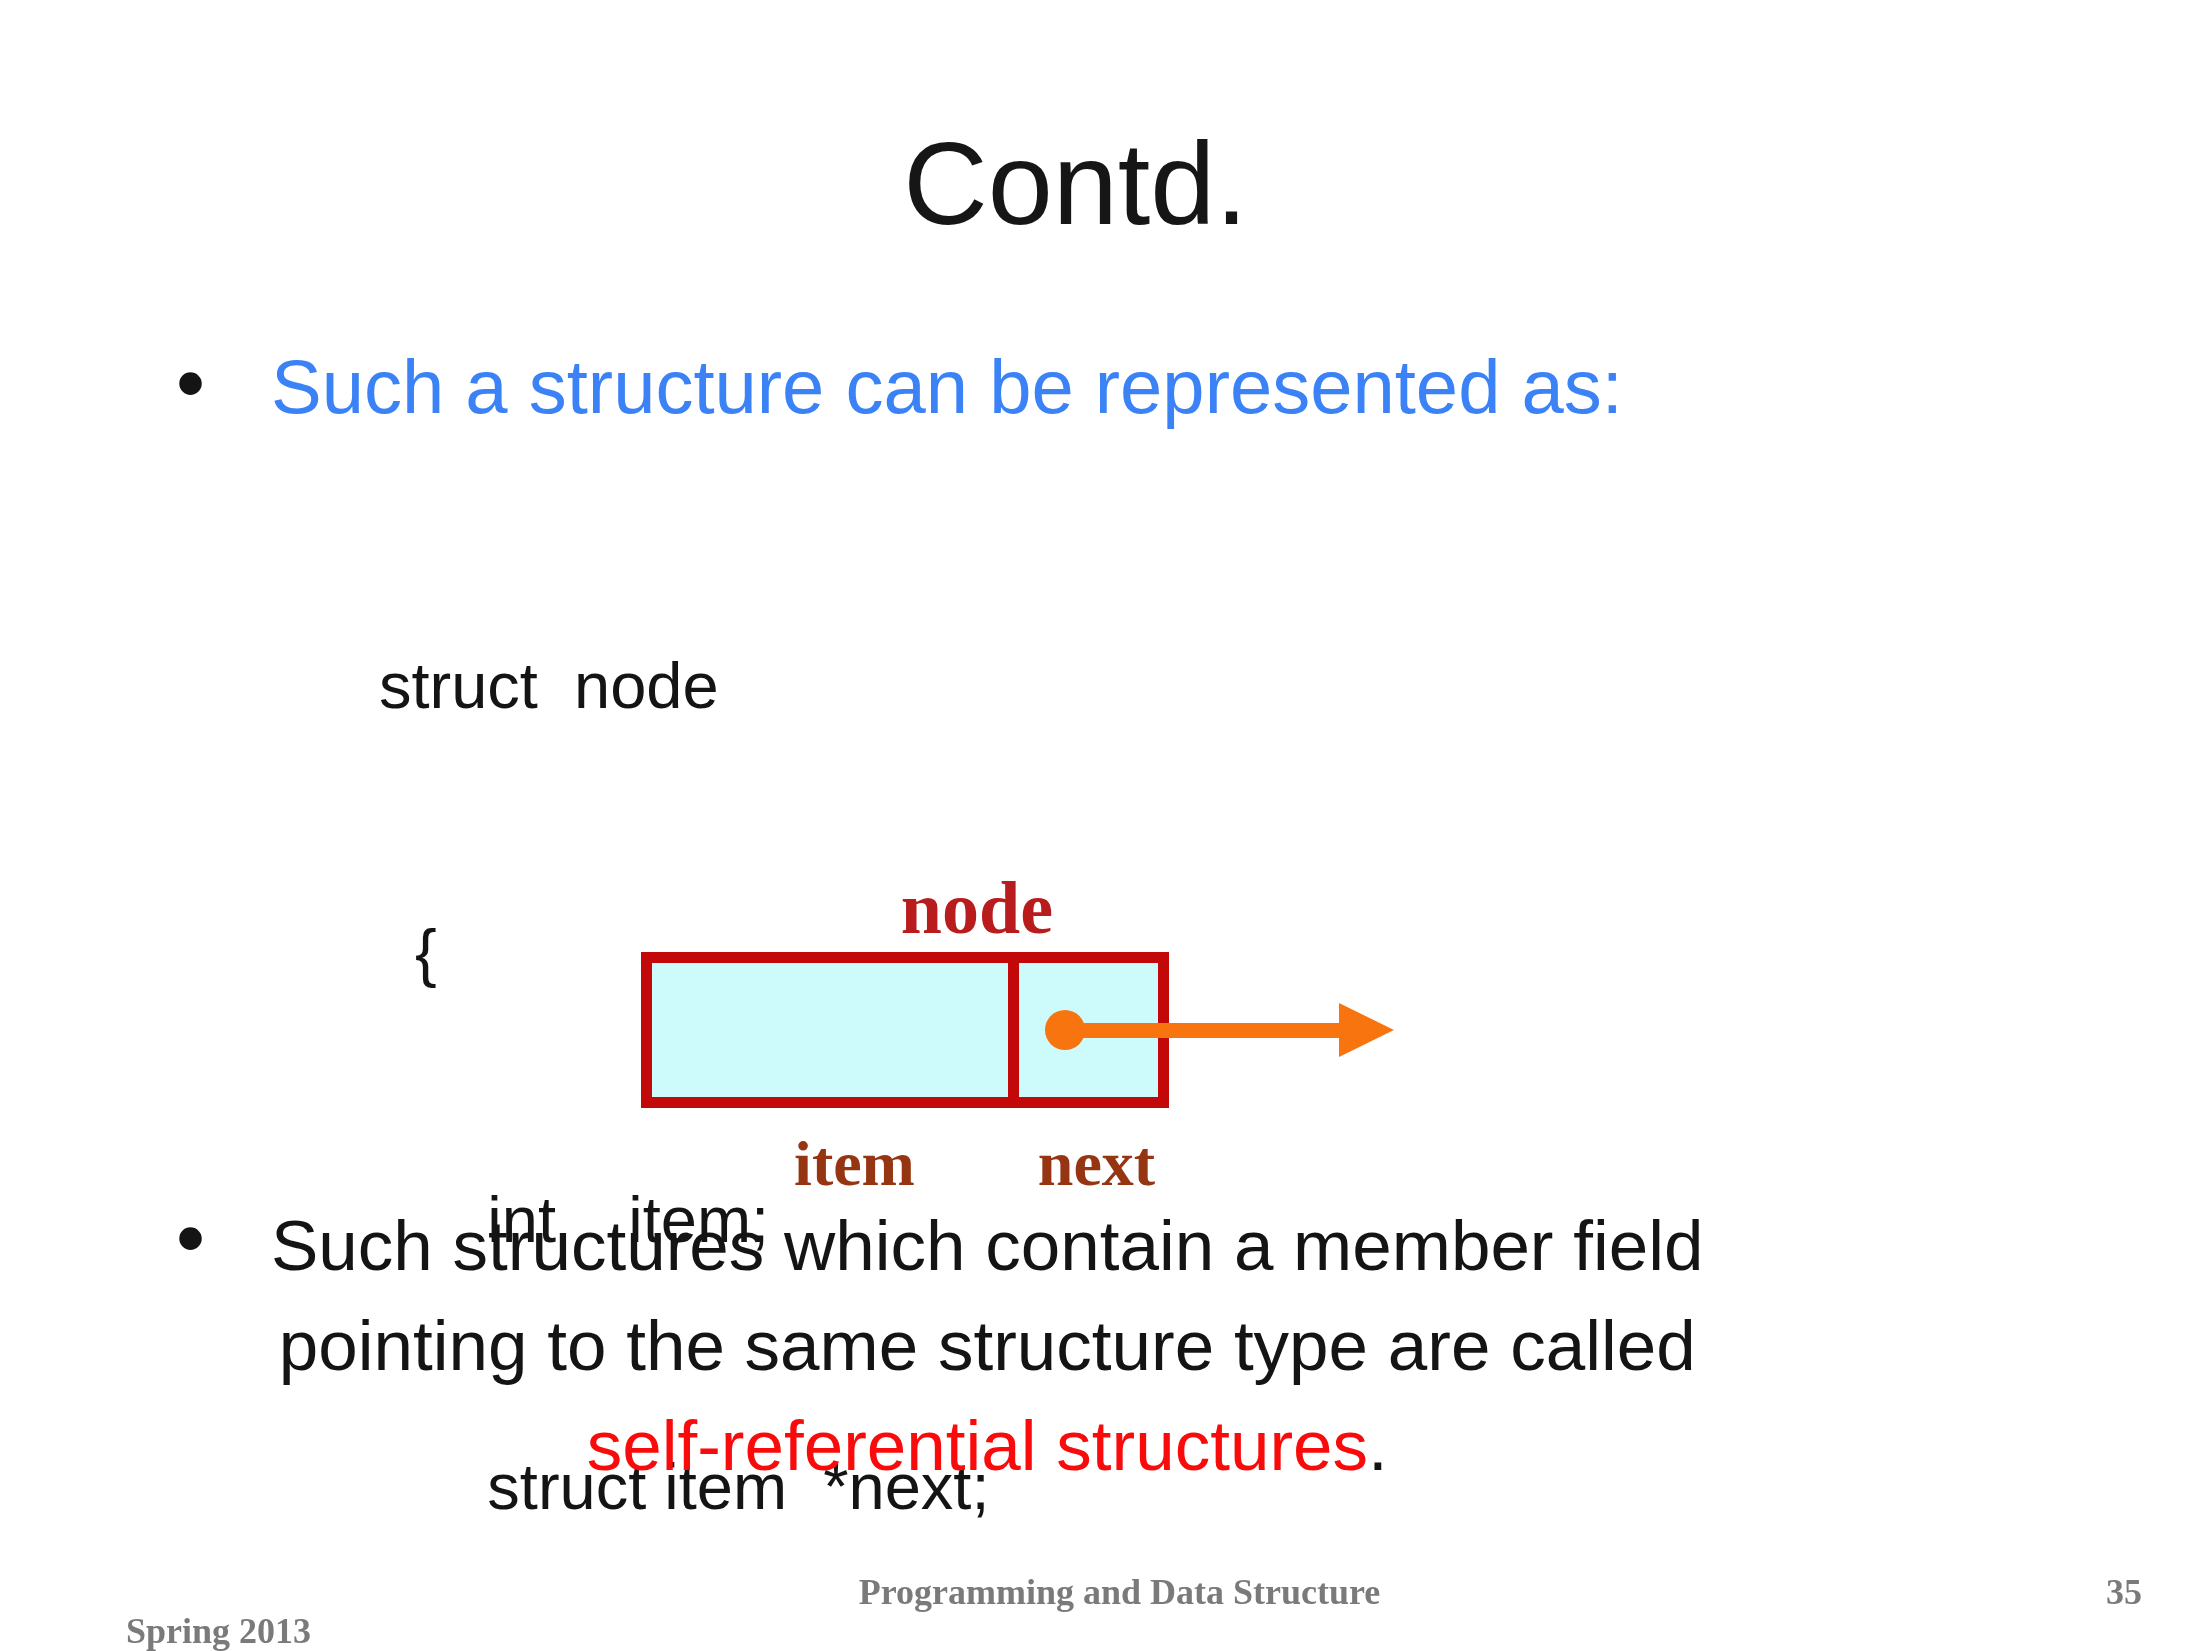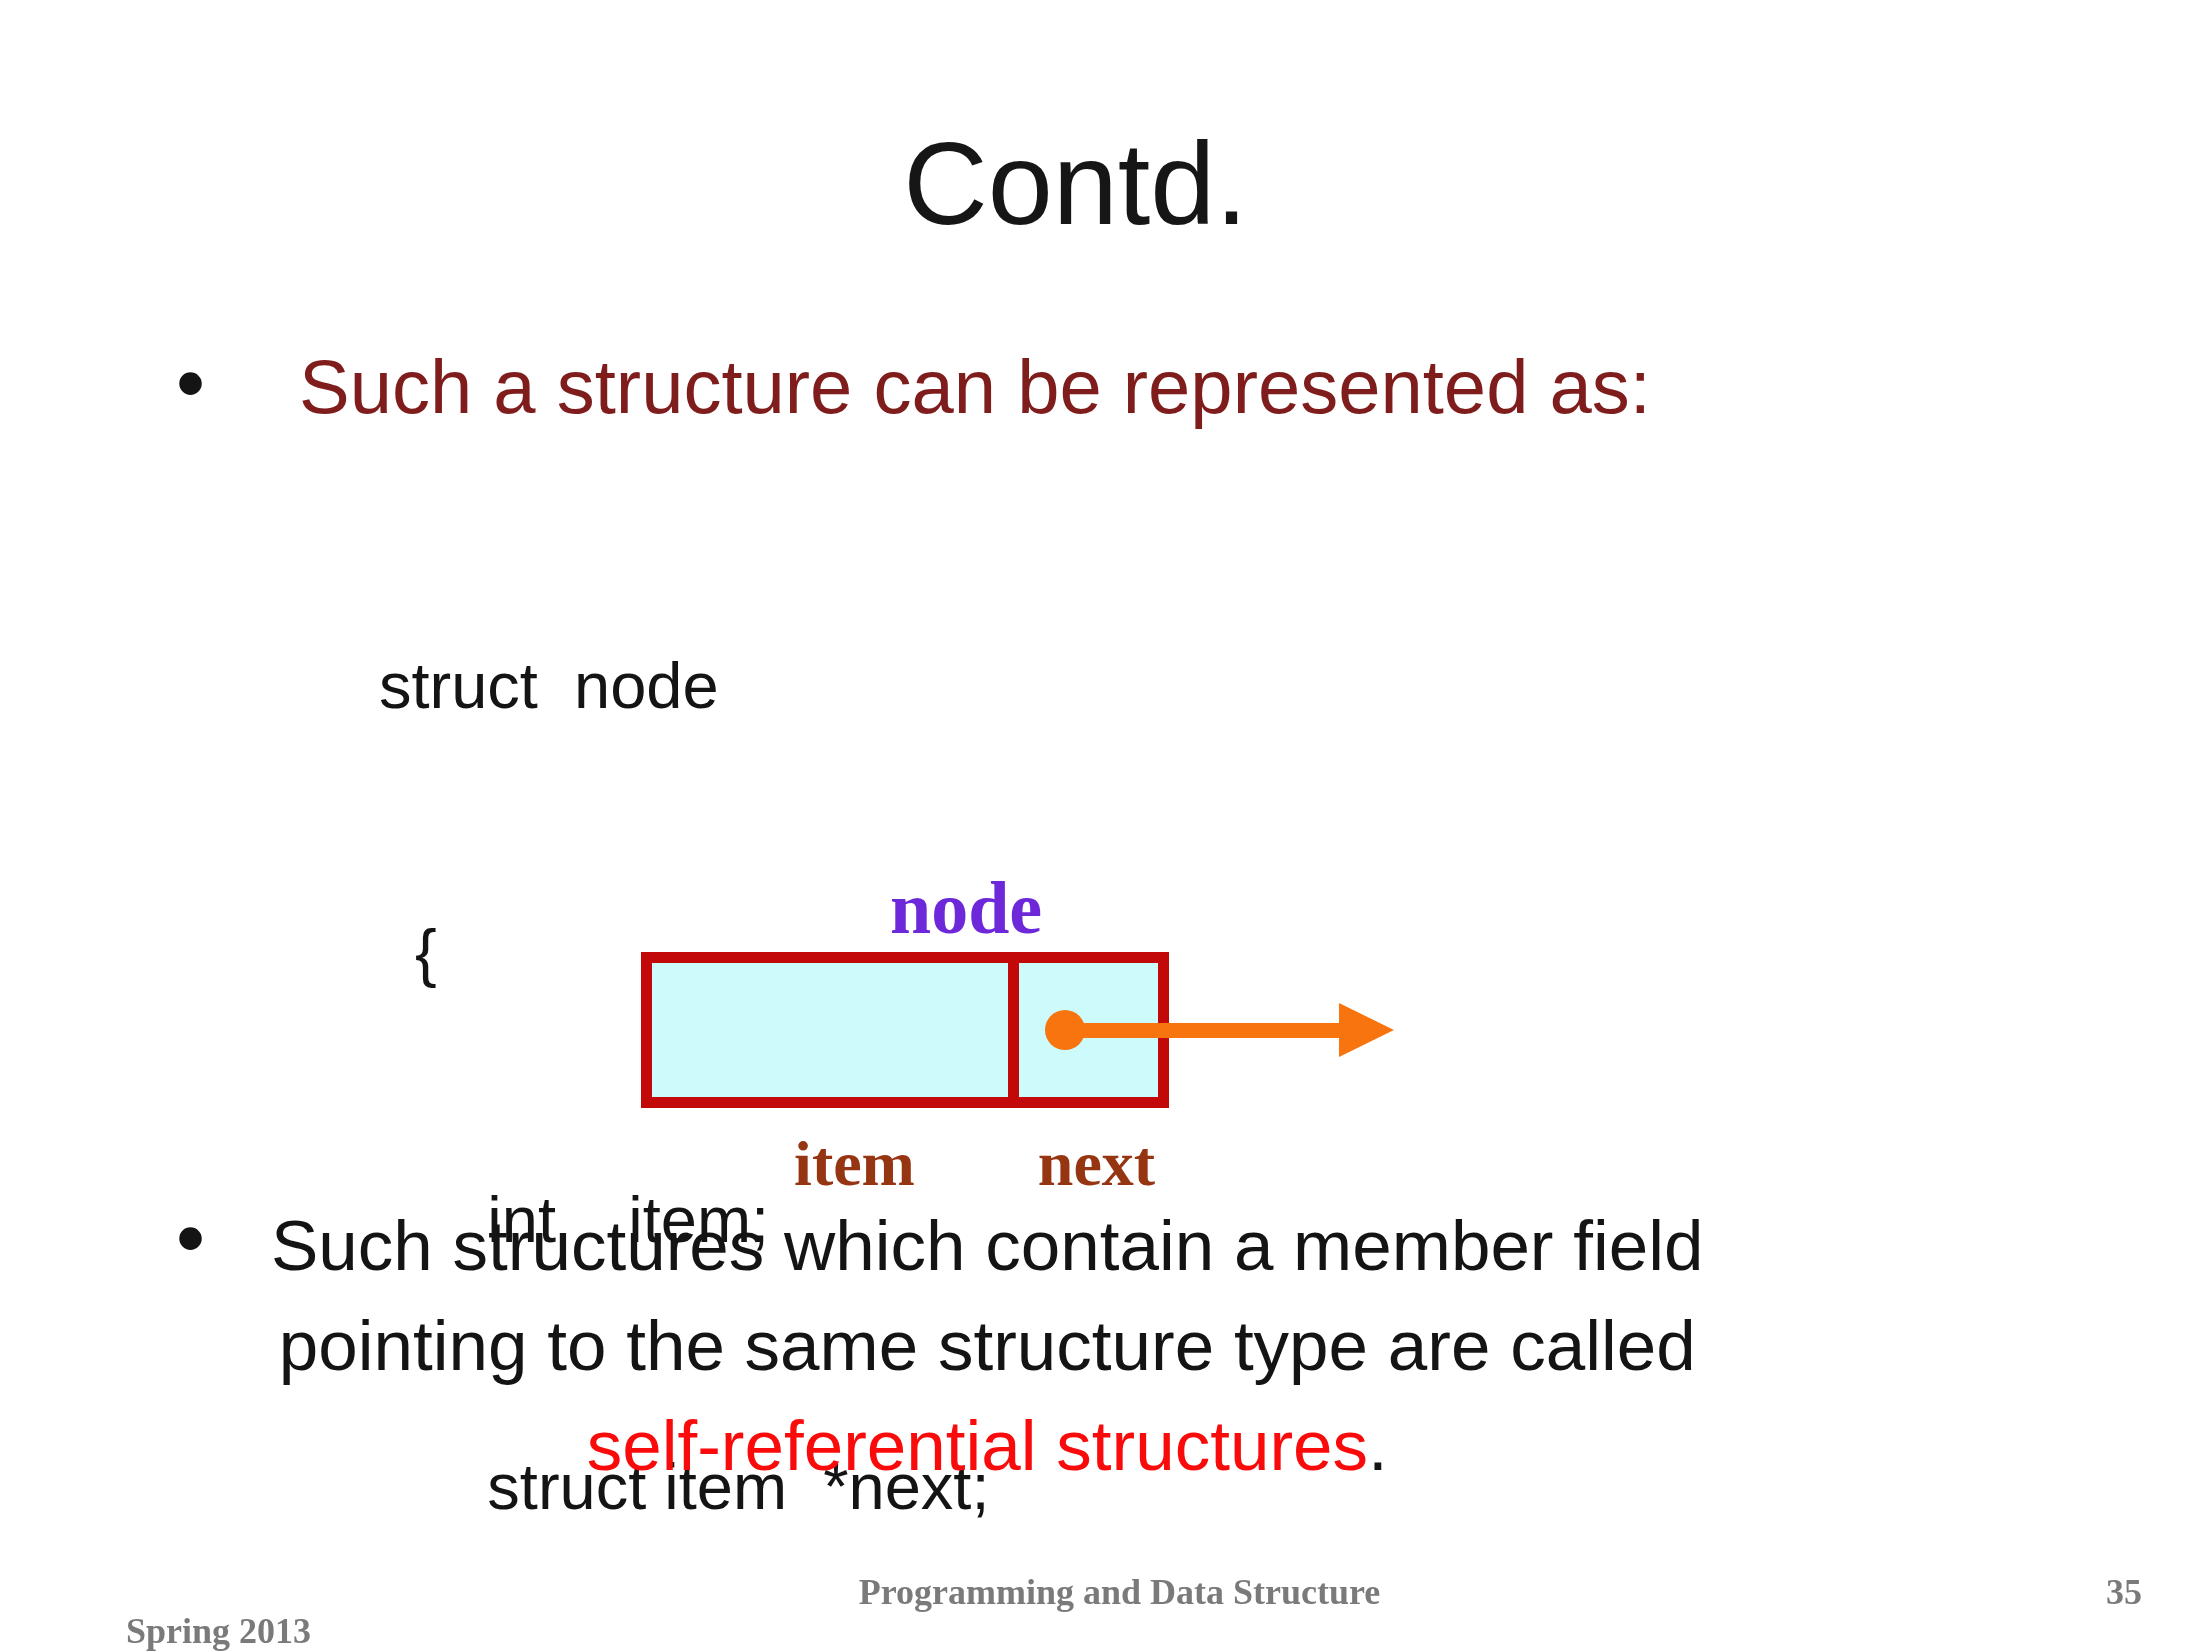--- a/index.html
+++ b/index.html
@@ -12,32 +12,32 @@
   .title {
     left:0; top:117px; width:2203px; text-align:center;
     font-size:117px; line-height:1.15; color:#161616;
     transform:translateX(-26px);
   }
 
   .bullet-marker {
     font-size:83px; line-height:1.1; color:#141414;
   }
   .bullet-text {
-    font-size:76px; line-height:1.18; color:#7f1d1d; white-space:nowrap;margin-left:28px;
+    font-size:76px; line-height:1.18; color:#3b82f6; white-space:nowrap;
   }
 
   .code-block {
     left:379px; top:463px;
     font-size:65px; line-height:89px; white-space:pre; color:#141414;
   }
 
   .node-label {
-    left:890px; top:871px; width:163px; text-align:left;
+    left:890px; top:871px; width:163px; text-align:right;
     font-family:"Liberation Serif", serif; font-weight:bold;
-    font-size:74px; line-height:1; color:#6d28d9;
+    font-size:74px; line-height:1; color:#b91c1c;
   }
 
   .node-box {
     left:641px; top:952px; width:506px; height:134px;
     background:#CDFAFB; border:11.2px solid #C20808;
   }
   .node-divider {
     position:absolute; left:356px; top:-1.7px; width:11.2px; height:138px;
     background:#C20808;
   }

